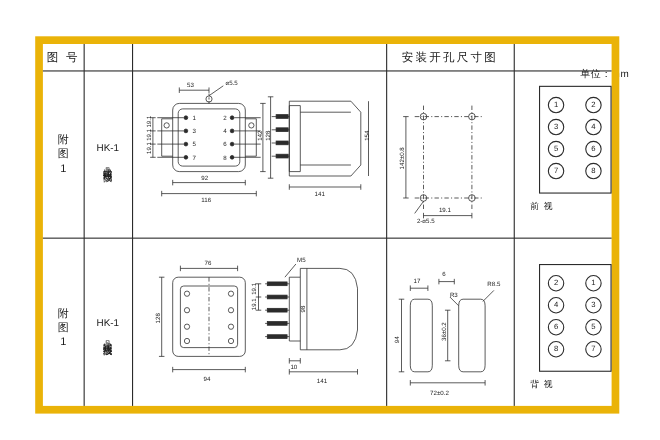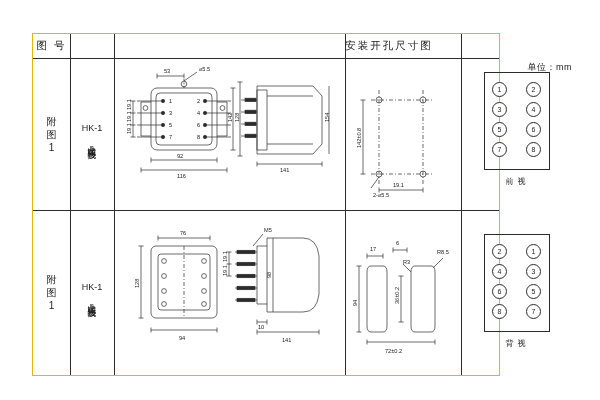--- a/index.html
+++ b/index.html
@@ -17,22 +17,22 @@
     right:28px;top:18px;
     font-size:9px;
     letter-spacing:.5px;
     margin-top:43px;
   }
 
   
   .tbl{
     position:absolute;
     left:32px;top:33px;
-    width:468px;height:343px;
-    border:1px solid #eab308;
+    width:531px;height:343px;
+    border:7px solid #eab308;
     box-sizing:border-box;
     text-decoration:underline;
   }
   .hline{position:absolute;left:0;width:100%;height:1px;background:#2b2b2b;}
   .vline{position:absolute;top:0;height:100%;width:1px;background:#2b2b2b;}
 
   .hdr{
     position:absolute;
     top:0;height:24px;
     display:flex;align-items:center;justify-content:center;
@@ -64,21 +64,21 @@
     width:13px;height:13px;border-radius:50%;
     border:1px solid #2b2b2b;
     font-size:7px;
     display:flex;align-items:center;justify-content:center;
     background:#fff;
   }
   .term-cap{
     position:absolute;
     font-size:8px;
     letter-spacing:1px;
-    width:100%;text-align:center;
+    width:100%;
   }
 
   
   svg{display:block;}
   .dwg{position:absolute;}
 </style>
 </head>
 <body>
 
 <div class="page">
@@ -89,21 +89,21 @@
 
     <div class="hline" style="top:24px;"></div>
     <div class="hline" style="top:176px;"></div>
 
     <div class="vline" style="left:37px;"></div>
     <div class="vline" style="left:81px;"></div>
     <div class="vline" style="left:312px;"></div>
     <div class="vline" style="left:428px;"></div>
 
     <div class="hdr" style="left:0;width:37px;">图 号</div>
-    <div class="hdr" style="left:298px;width:116px;">安装开孔尺寸图</div>
+    <div class="hdr" style="left:312px;width:116px;">安装开孔尺寸图</div>
 
     <div class="cellLabel" style="left:0;top:24px;width:37px;height:152px;">
       <div class="two-line">
         <div>附</div>
         <div>图</div>
         <div>1</div>
       </div>
     </div>
 
     <div class="cellLabel" style="left:37px;top:24px;width:44px;height:152px;">

